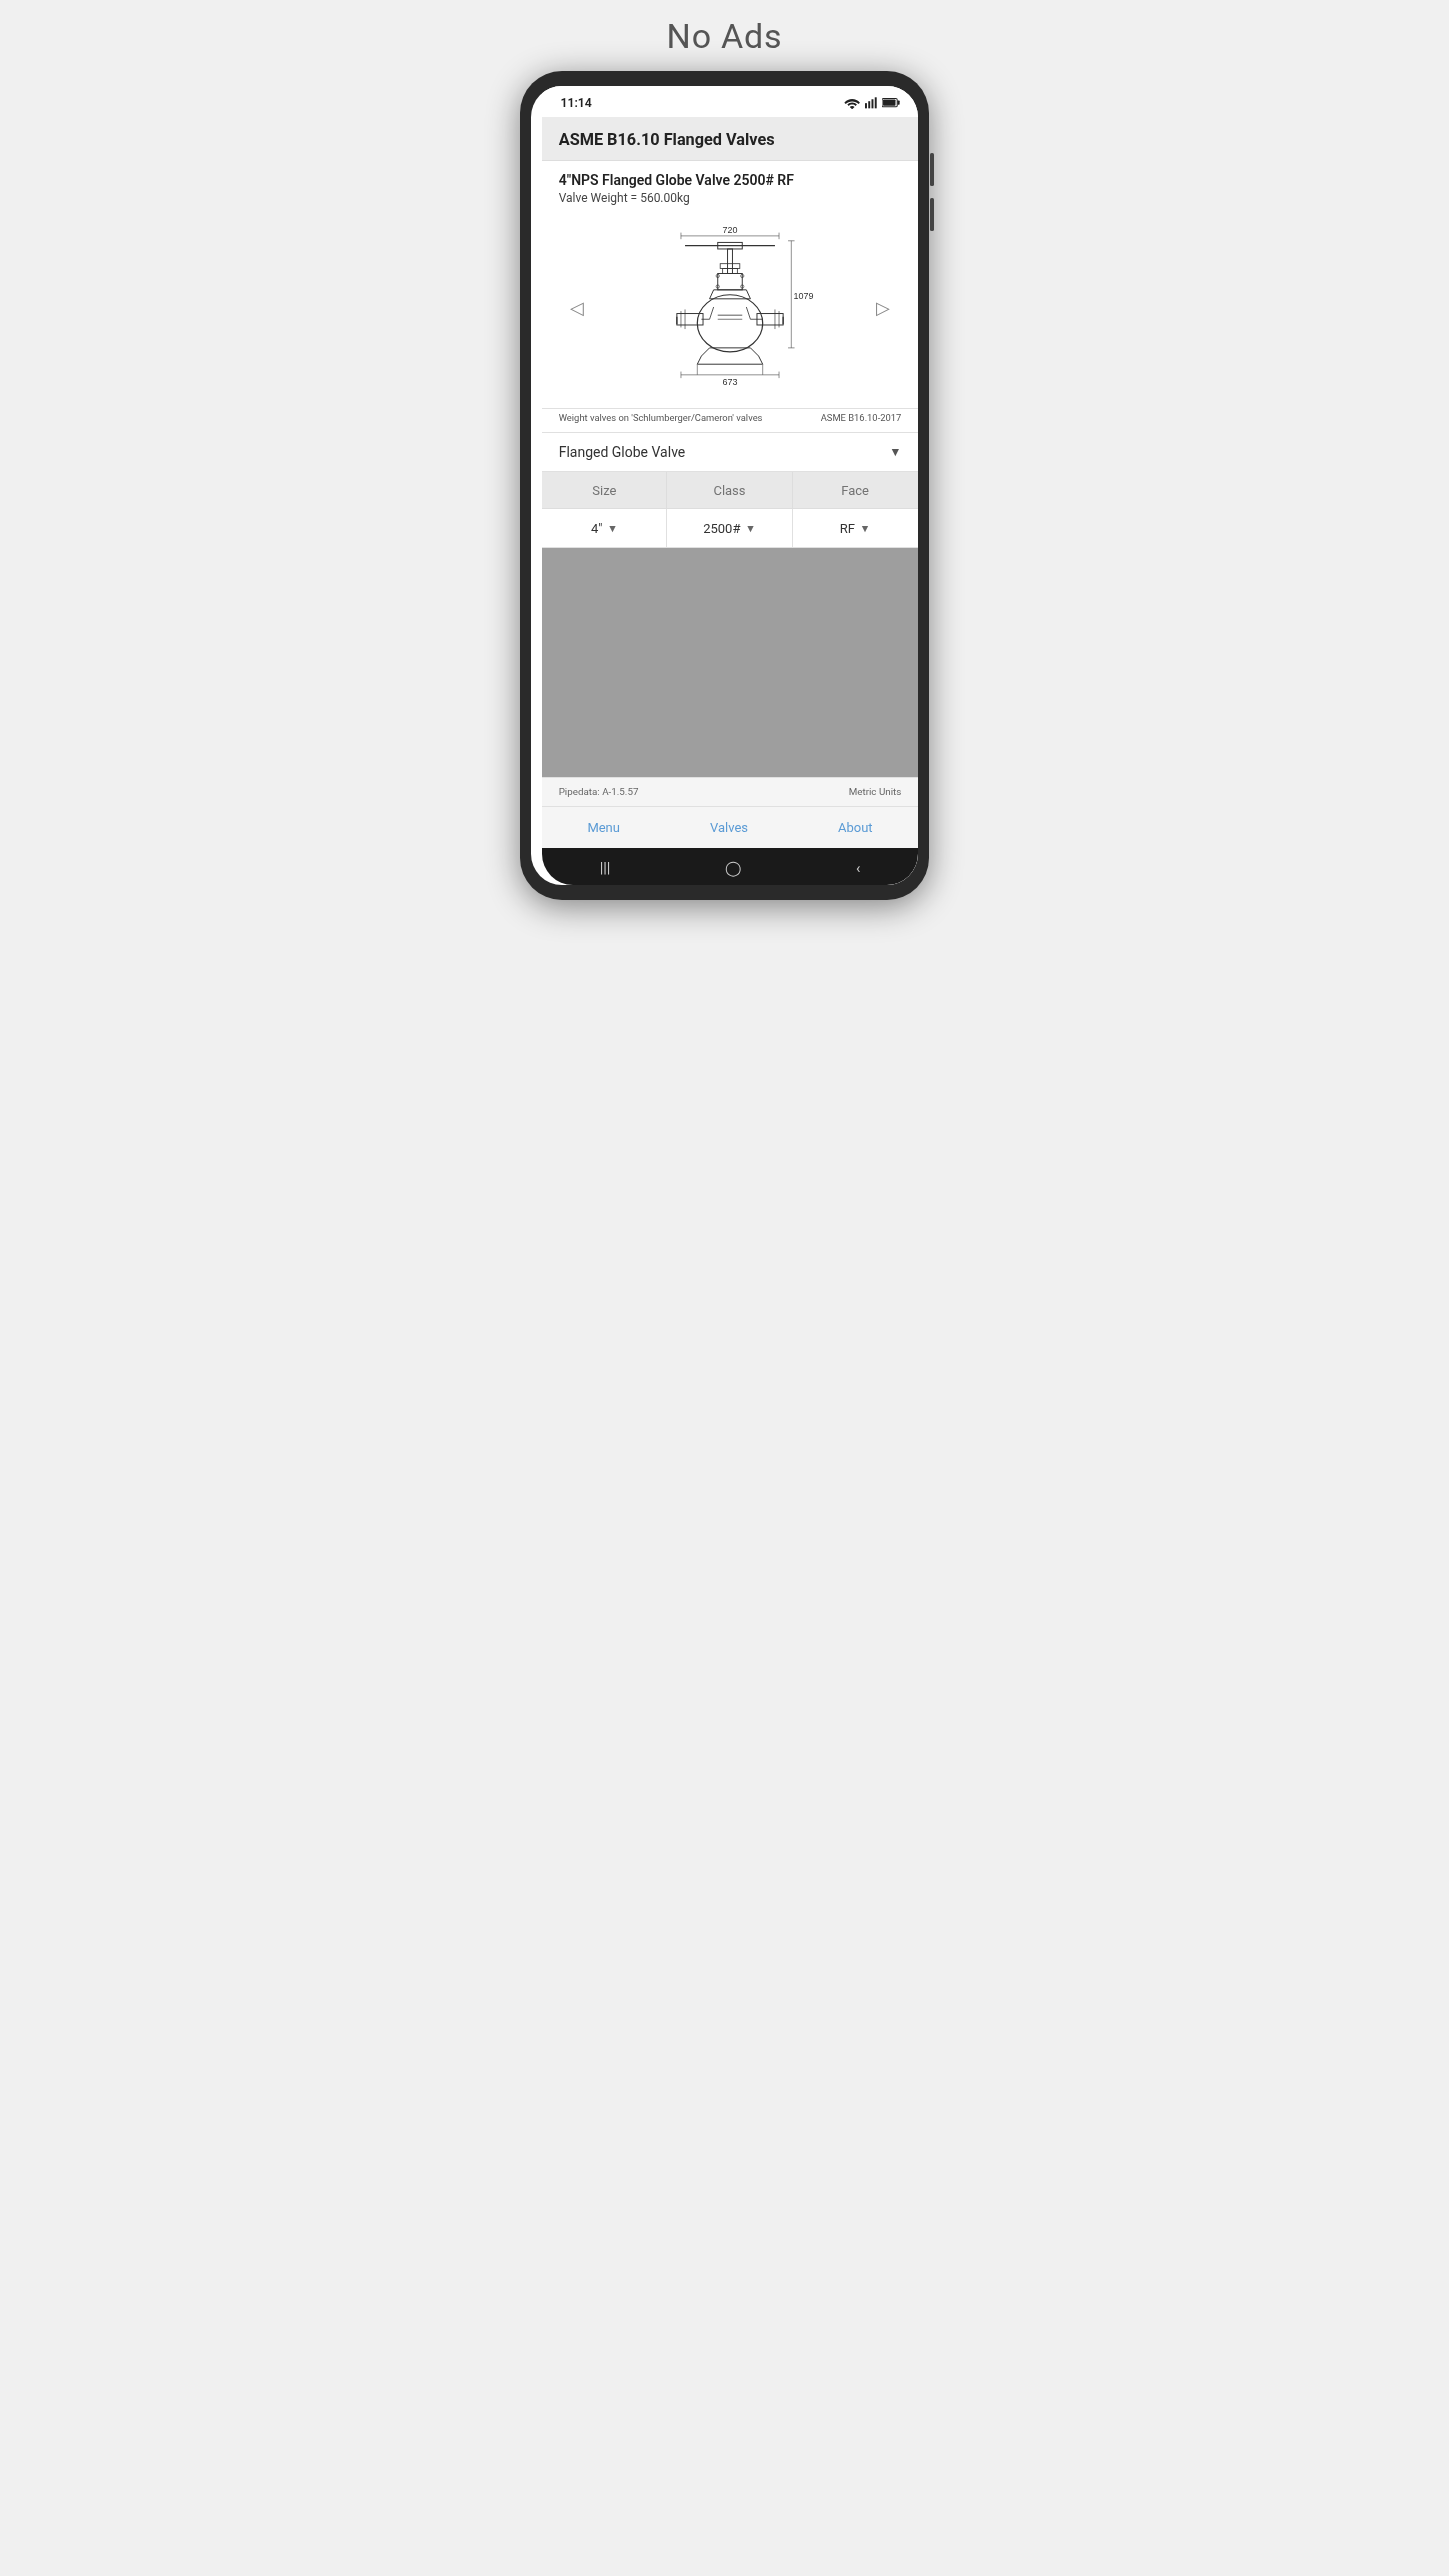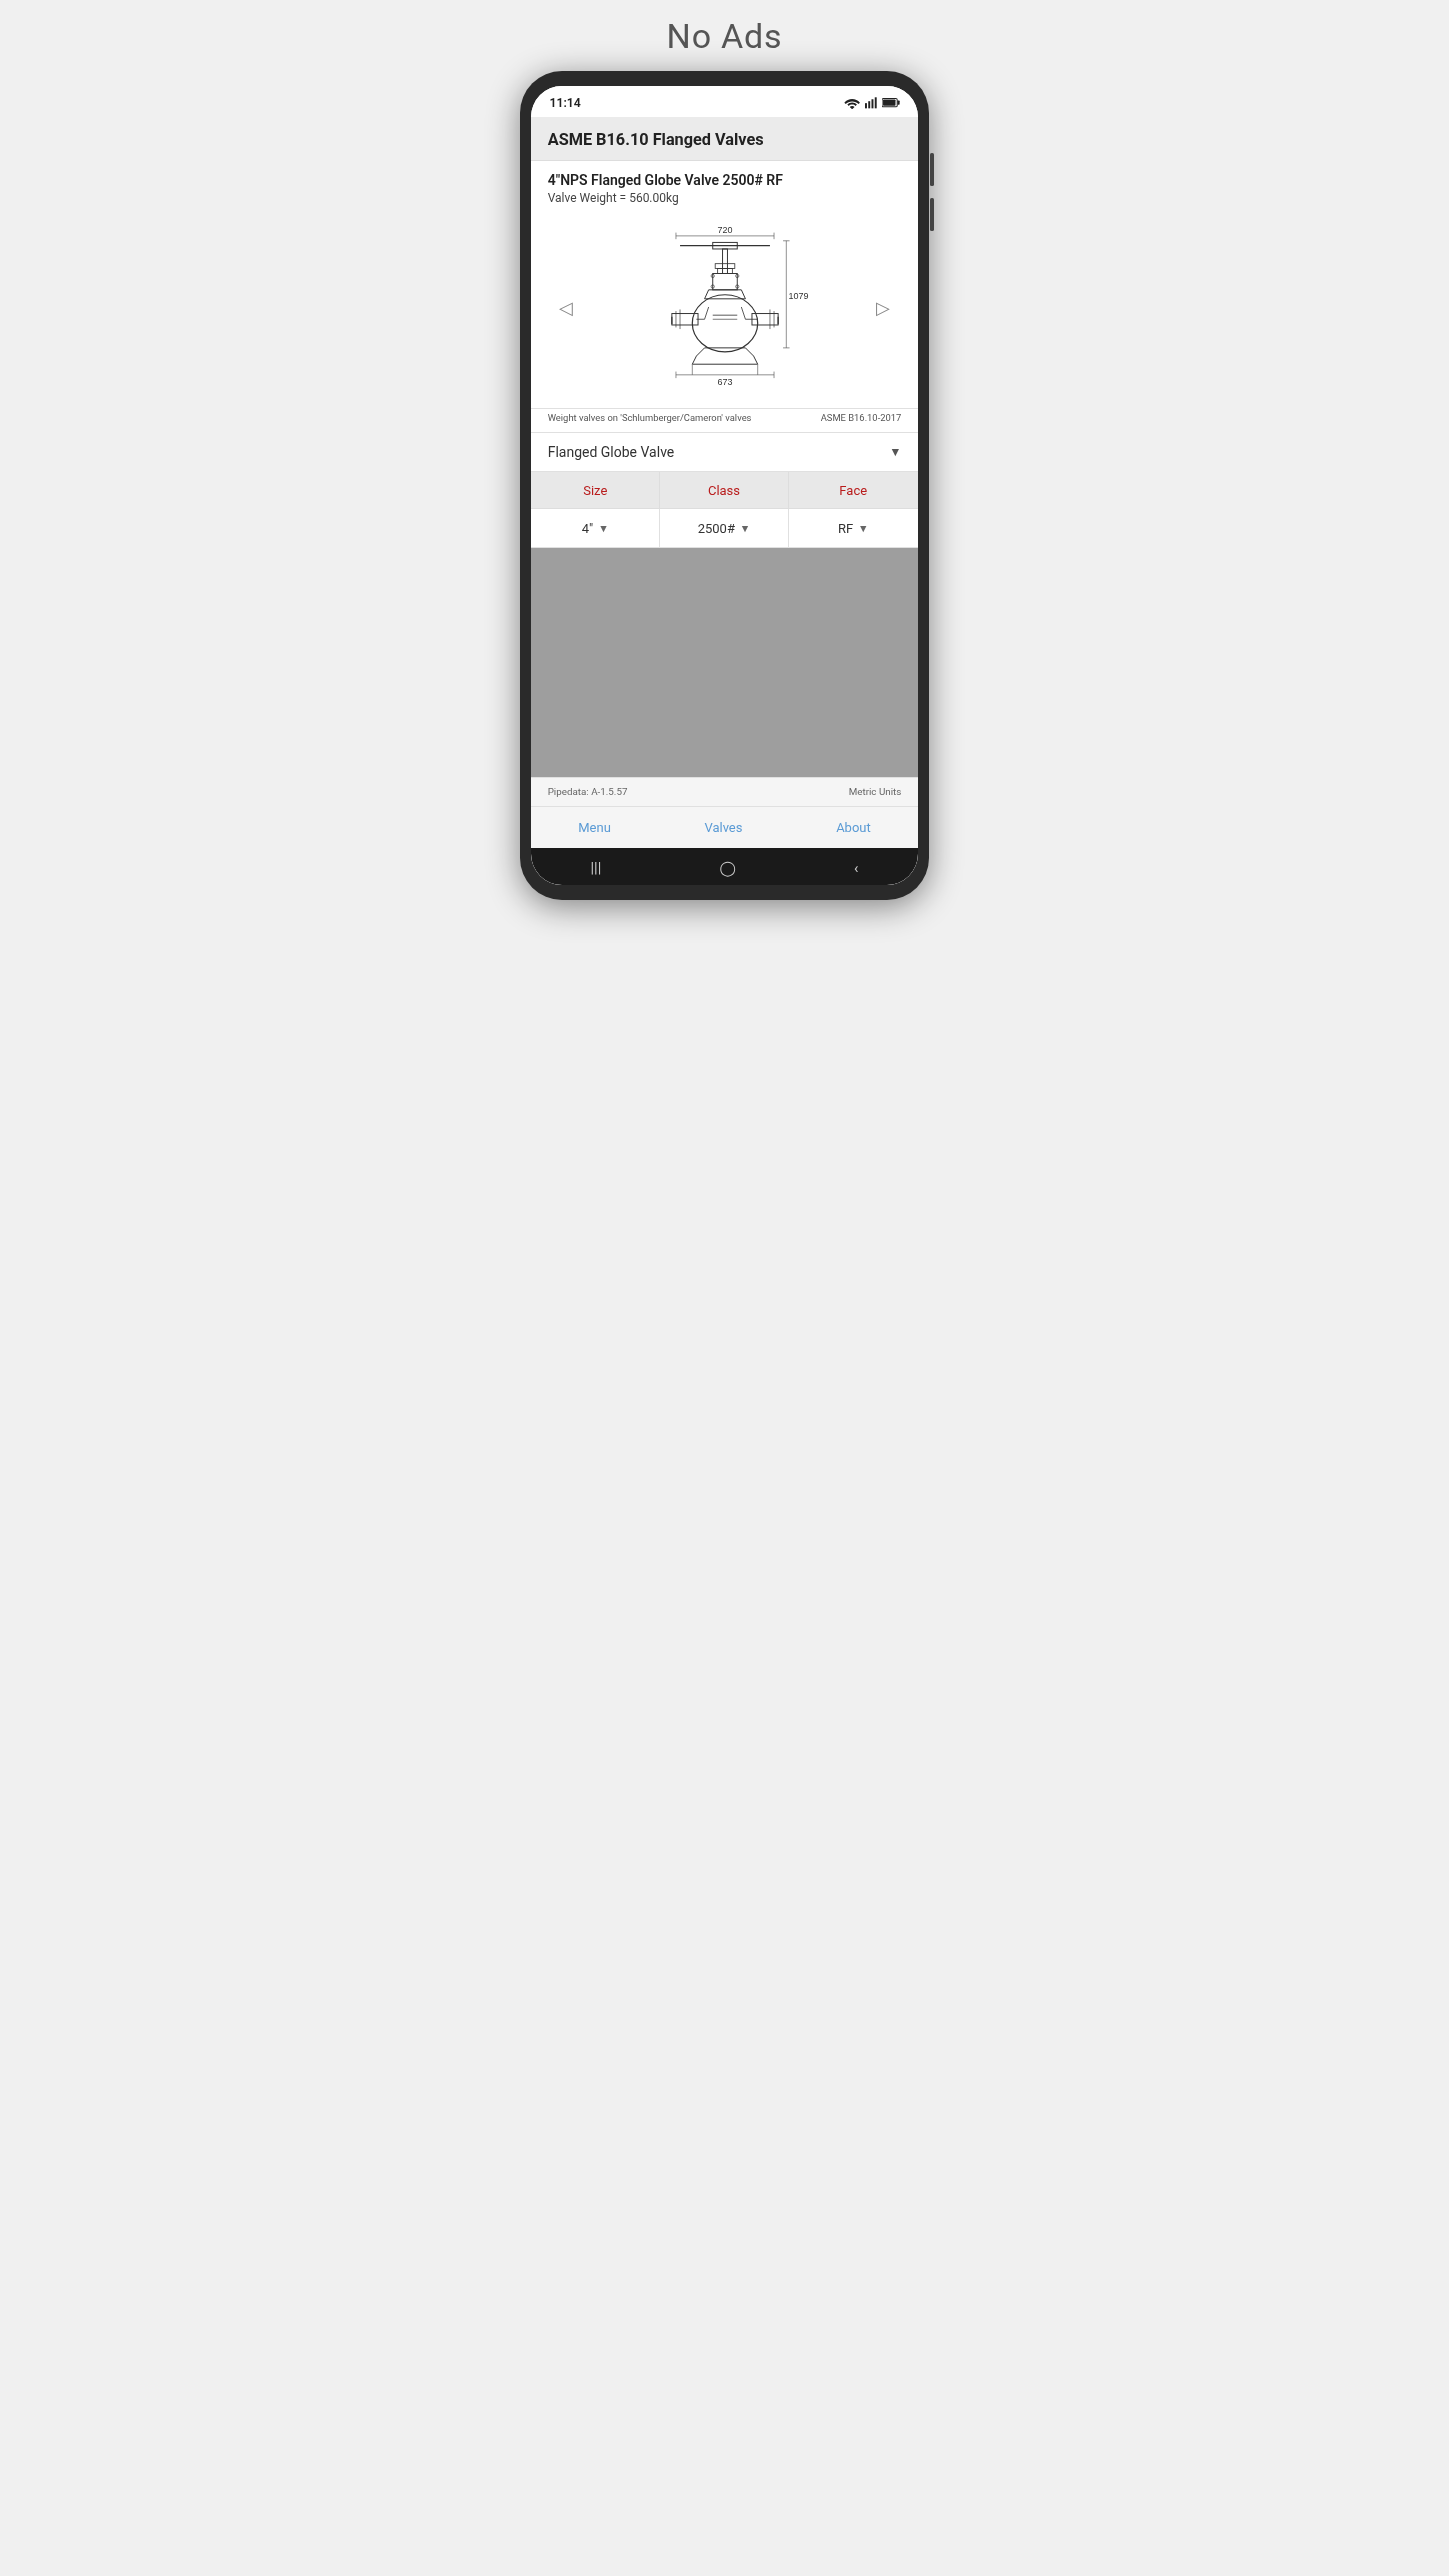--- a/index.html
+++ b/index.html
@@ -37,20 +37,21 @@
       box-shadow: 0 6.5px 33px rgba(0,0,0,0.45);
       position: relative;
     }
 
     .phone-inner {
       background: #fff;
       border-radius: 31px;
       overflow: hidden;
       display: flex;
       flex-direction: column;
+      padding-left: 11px;
     }
 
     
     .status-bar {
       background: #fff;
       display: flex;
       justify-content: space-between;
       align-items: center;
       padding: 8.2px 18px 4.9px 18px;
       height: 31px;
@@ -158,21 +159,21 @@
       display: grid;
       grid-template-columns: 1fr 1fr 1fr;
       background: #e8e8e8;
       border-bottom: 0.8px solid #ddd;
     }
 
     .table-header-cell {
       text-align: center;
       padding: 10.6px 0;
       font-size: 13px;
-      color: #b91c1c;
+      color: #737373;
       border-right: 0.8px solid #ddd;
     }
 
     .table-header-cell:last-child {
       border-right: none;
     }
 
     
     .table-row {
       display: grid;

